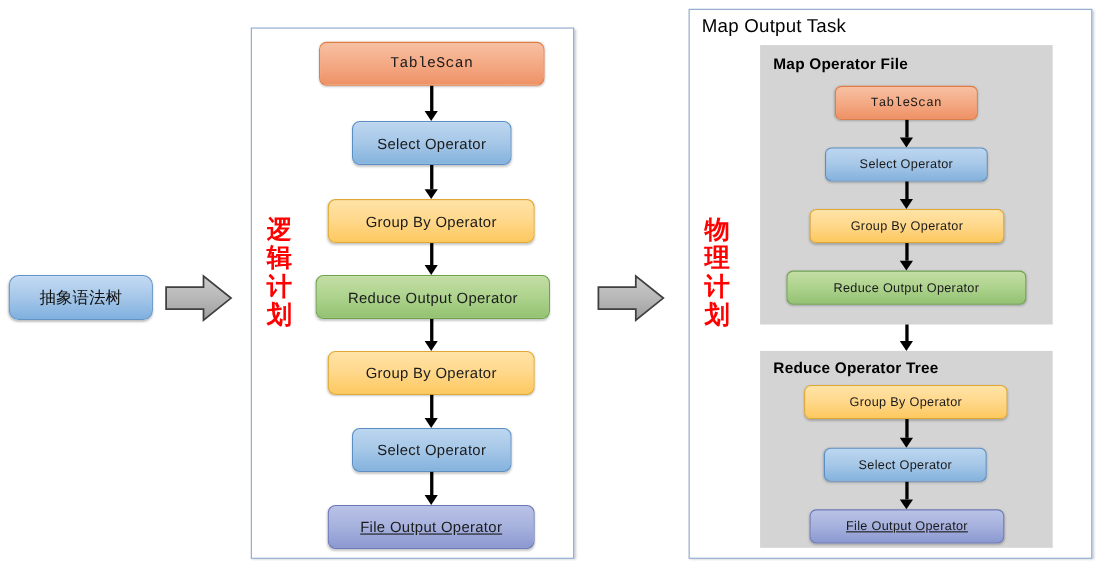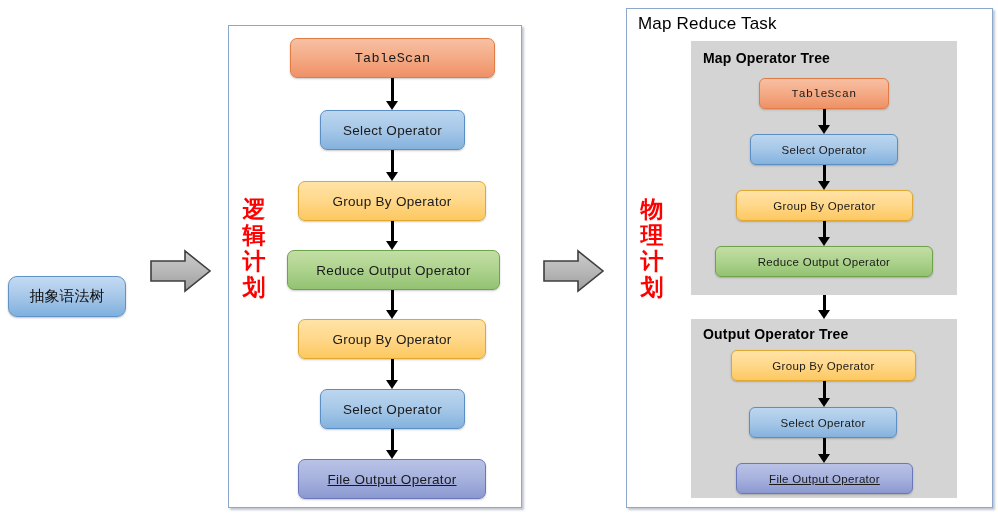--- a/index.html
+++ b/index.html
@@ -121,21 +121,21 @@
     color: #111;
     background: linear-gradient(180deg,#c3daf2 0%,#a9c9ea 45%,#7fb0de 100%);
     border: 1px solid #6193c6;
     box-shadow: 0 1px 2px rgba(0,0,0,0.25);
     font-family: "DejaVu Sans", "Liberation Sans", sans-serif;
   }
 </style>
 </head>
 <body>
 
-<div id="ast-box" style="left:8px; top:250px; width:118px; height:41px;margin-top:26px;">
+<div id="ast-box" style="left:8px; top:250px; width:131px; height:41px;">
   <span>抽象语法树</span>
 </div>
 
 <div class="blockarrow" style="left:148px; top:248px;">
   <svg width="66" height="46" viewBox="0 0 66 46">
     <defs>
       <linearGradient id="ga1" x1="0" y1="0" x2="0" y2="1">
         <stop offset="0%" stop-color="#cccccc"></stop>
         <stop offset="55%" stop-color="#b5b5b5"></stop>
         <stop offset="100%" stop-color="#9e9e9e"></stop>
@@ -214,31 +214,31 @@
         <stop offset="55%" stop-color="#b5b5b5"></stop>
         <stop offset="100%" stop-color="#9e9e9e"></stop>
       </linearGradient>
     </defs>
     <polygon points="3,13 37,13 37,3 62,23 37,43 37,33 3,33" fill="url(#ga2)" stroke="#3f3f3f" stroke-width="1.6" stroke-linejoin="miter"></polygon>
   </svg>
 </div>
 
 <div class="panel" style="left:626px; top:8px; width:367px; height:500px;"></div>
 
-<div class="panel-title" style="left:638px; top:14px;">Map Reduce Task</div>
+<div class="panel-title" style="left:638px; top:14px;">Map Output Task</div>
 
 <div class="vlabel" style="left:638px; top:196px;">
   <span>物</span>
   <span>理</span>
   <span>计</span>
   <span>划</span>
 </div>
 
 <div class="graybox" style="left:691px; top:41px; width:266px; height:254px;"></div>
-<div class="graybox-title" style="left:703px; top:50px;">Map Operator Tree</div>
+<div class="graybox-title" style="left:703px; top:50px;">Map Operator File</div>
 
 <div class="node small c-orange" style="left:759px; top:78px; width:130px; height:31px;">
   <span>TableScan</span>
 </div>
 <div class="varrow" style="left:817px; top:109px; height:25px;">
   <span class="shaft" style="height:16px;"></span>
     <span class="head"></span>
 </div>
 
 <div class="node small c-blue" style="left:750px; top:134px; width:148px; height:31px;">
@@ -260,21 +260,21 @@
 <div class="node small c-green" style="left:715px; top:246px; width:218px; height:31px;">
   <span>Reduce Output Operator</span>
 </div>
 
 <div class="varrow" style="left:817px; top:295px; height:24px;">
   <span class="shaft" style="height:15px;"></span>
     <span class="head"></span>
 </div>
 
 <div class="graybox" style="left:691px; top:319px; width:266px; height:179px;"></div>
-<div class="graybox-title" style="left:703px; top:326px;">Output Operator Tree</div>
+<div class="graybox-title" style="left:703px; top:326px;">Reduce Operator Tree</div>
 
 <div class="node small c-yellow" style="left:731px; top:350px; width:185px; height:31px;">
   <span>Group By Operator</span>
 </div>
 <div class="varrow" style="left:817px; top:381px; height:26px;">
   <span class="shaft" style="height:17px;"></span>
     <span class="head"></span>
 </div>
 
 <div class="node small c-blue" style="left:749px; top:407px; width:148px; height:31px;">

